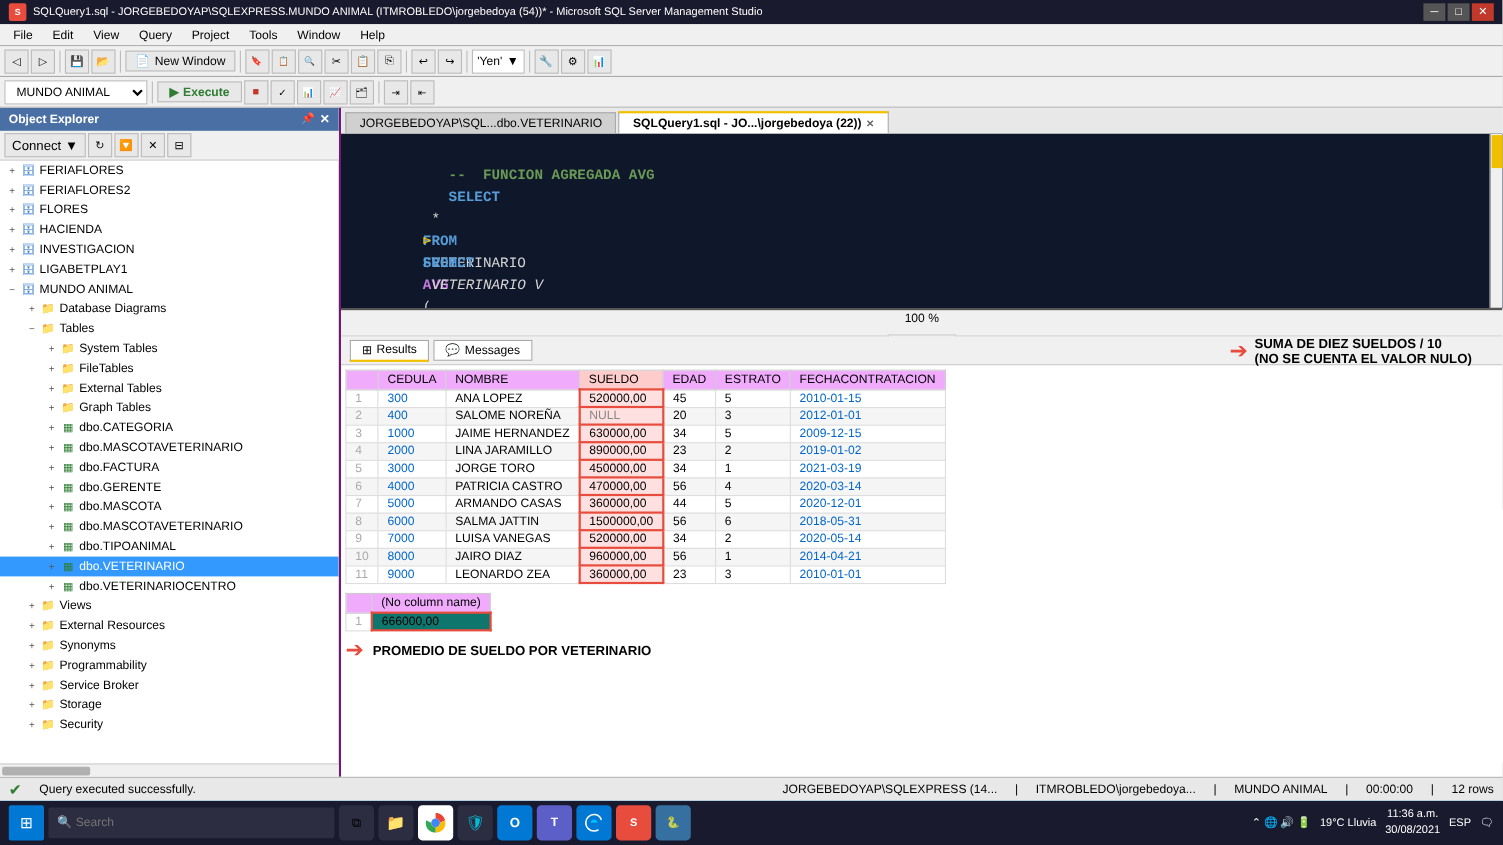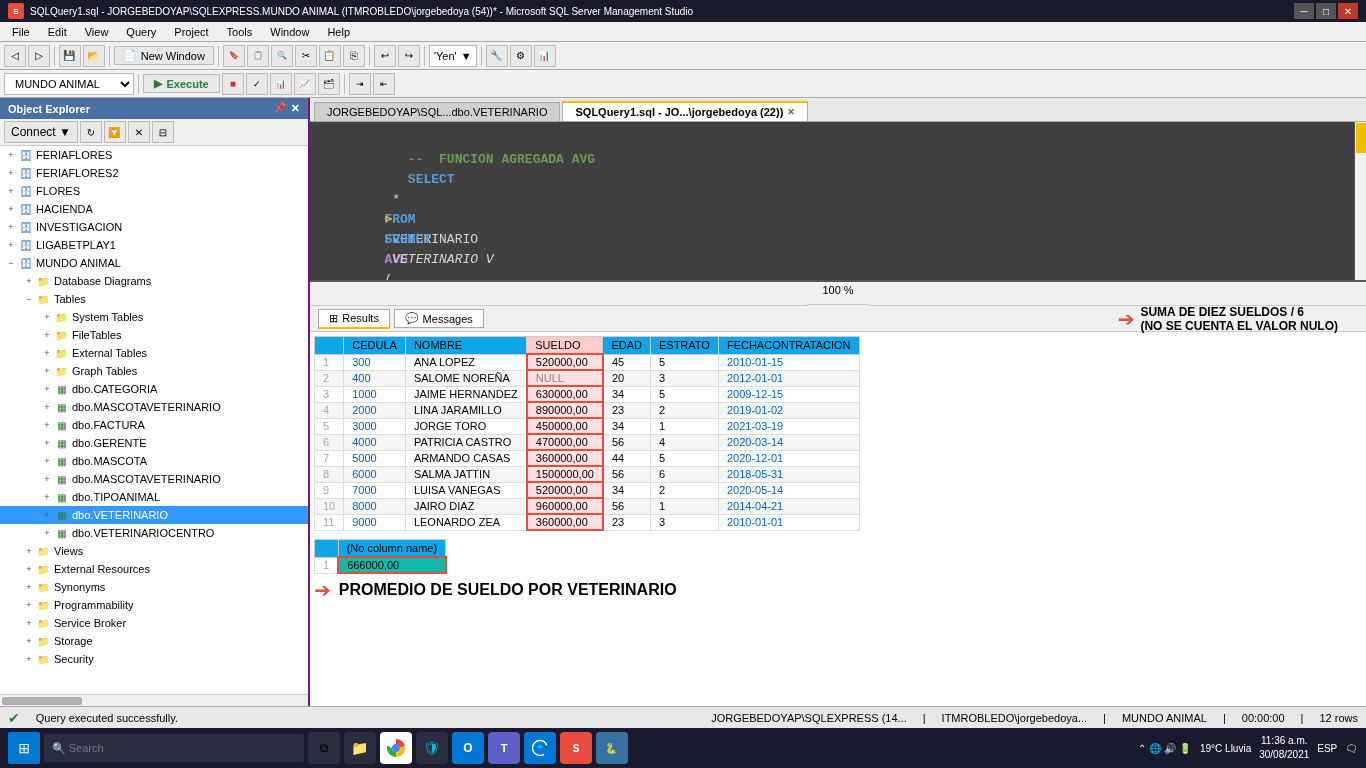--- a/index.html
+++ b/index.html
@@ -179,21 +179,21 @@
     }
     .tab.active {
       background: #fff;
       border-top: 2px solid #f0c000;
       font-weight: bold;
     }
     .tab-close { font-size: 9px; color: #666; }
 
     
     .editor-area {
-      background: #404040;
+      background: #0f172a;
       color: #d4d4d4;
       font-family: 'Courier New', monospace;
       font-size: 13px;
       padding: 8px 12px;
       flex: 0 0 160px;
       overflow: auto;
       position: relative;
       border-bottom: 2px solid #555;
     }
     .editor-line { height: 20px; line-height: 20px; white-space: pre; }
@@ -232,21 +232,21 @@
       position: relative;
     }
 
     
     .result-table {
       border-collapse: collapse;
       font-size: 11px;
       width: auto;
     }
     .result-table th {
-      background: #0ea5e9;
+      background: #f0abfc;
       border: 1px solid #ccc;
       padding: 2px 8px;
       text-align: left;
       font-weight: normal;
       white-space: nowrap;
     }
     .result-table td {
       border: 1px solid #ddd;
       padding: 1px 8px;
       white-space: nowrap;
@@ -263,21 +263,21 @@
       margin-top: 8px;
     }
     .avg-annotation {
       display: flex;
       align-items: center;
       gap: 8px;
       margin-top: 4px;
     }
     .avg-annotation-text {
       font-weight: bold;
-      font-size: 16px;
+      font-size: 12px;
     }
 
     
     .taskbar {
       background: #1a1a2e;
       height: 40px;
       display: flex;
       align-items: center;
       padding: 0 8px;
       gap: 4px;
@@ -599,21 +599,21 @@
           <span>Results</span>
         </div>
         <div class="results-tab">
           <span>💬</span>
           <span>Messages</span>
         </div>
 
         <div style="margin-left:auto; display:flex; align-items:center; gap:6px; padding-right:20px;">
           <span style="font-size:20px; color:#e74c3c;">➔</span>
           <div>
-            <div style="font-weight:bold; font-size:12px;">SUMA DE DIEZ SUELDOS / 6</div>
+            <div style="font-weight:bold; font-size:12px;">SUMA DE DIEZ SUELDOS / 10</div>
             <div style="font-weight:bold; font-size:12px;">(NO SE CUENTA EL VALOR NULO)</div>
           </div>
         </div>
       </div>
       <div class="results-content">
 
         <table class="result-table">
           <thead>
             <tr>
               <th></th>
@@ -732,21 +732,21 @@
           <table class="result-table">
             <thead>
               <tr>
                 <th></th>
                 <th>(No column name)</th>
               </tr>
             </thead>
             <tbody>
               <tr>
                 <td class="row-num">1</td>
-                <td style="border: 2px solid #e74c3c; color:#000; background:#14b8a6;">666000,00</td>
+                <td style="border: 2px solid #e74c3c; color:#000; background:#0f766e;">666000,00</td>
               </tr>
             </tbody>
           </table>
           <div class="avg-annotation">
             <span style="font-size:20px; color:#e74c3c;">➔</span>
             <span class="avg-annotation-text">PROMEDIO DE SUELDO POR VETERINARIO</span>
           </div>
         </div>
       </div>
     </div>

